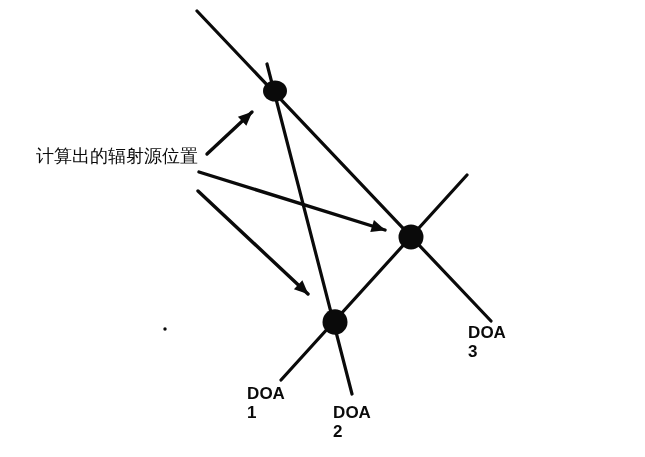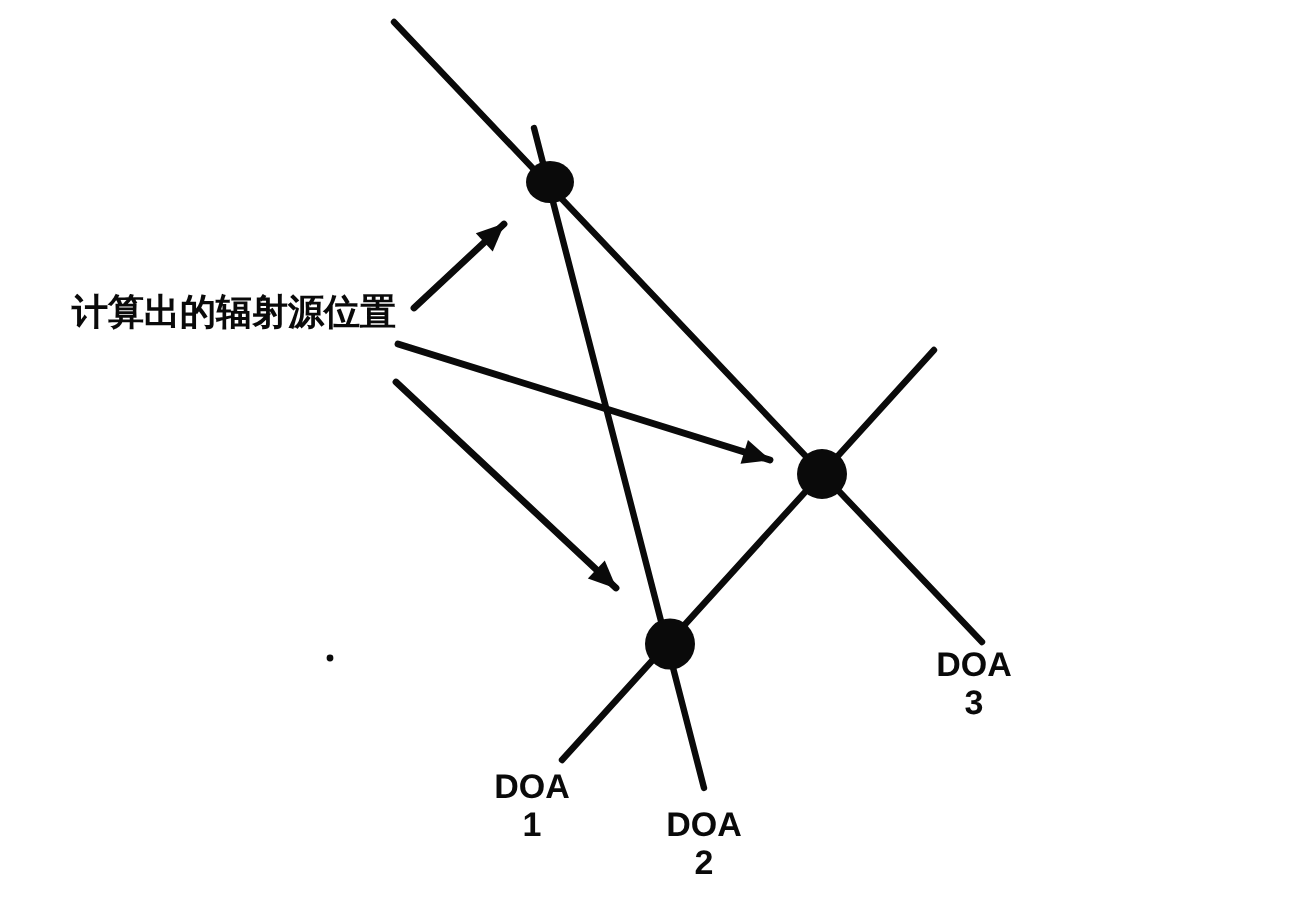--- a/index.html
+++ b/index.html
@@ -18,30 +18,30 @@
   .stage svg {
     position: absolute;
     left: 0;
     top: 0;
   }
   .cjk-label {
     position: absolute;
     left: 36px;
     top: 144px;
     font-size: 18px;
-    font-weight: bold;
+    font-weight: normal;
     color: #0a0a0a;
     letter-spacing: 0px;
     white-space: nowrap;
     font-family: "DejaVu Sans", sans-serif;
   }
   .doa-label {
     position: absolute;
     transform: translateX(-50%);
-    text-align: center;
+    text-align: left;
     font-size: 17px;
     font-weight: bold;
     line-height: 19px;
     color: #0a0a0a;
     white-space: nowrap;
   }
   #doa1-label { left: 266px; top: 384px; }
   #doa2-label { left: 352px; top: 403px; }
   #doa3-label { left: 487px; top: 323px; }
 </style>

